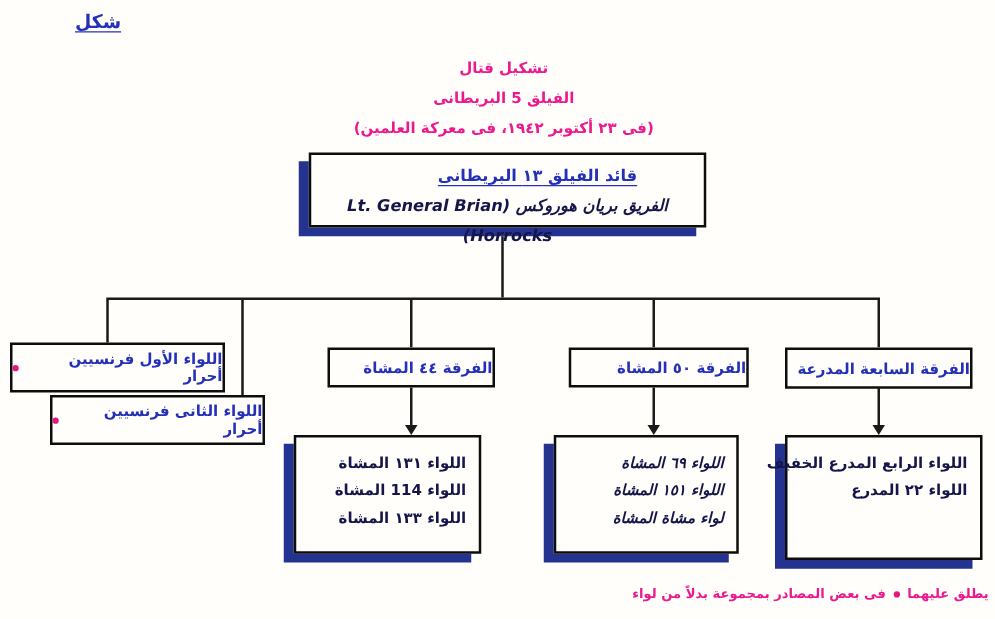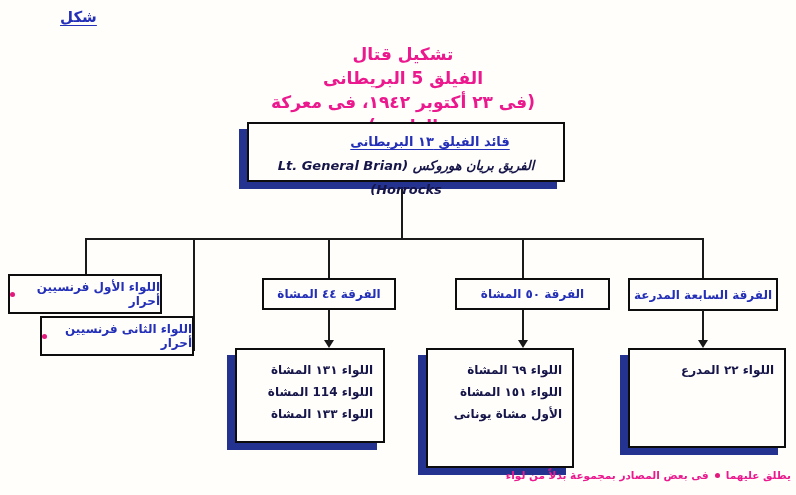--- a/index.html
+++ b/index.html
@@ -11,37 +11,37 @@
     --marker_pink:#e3197d;
   }
   *{box-sizing:border-box;margin:0;padding:0;}
   body{background:#ffffff;font-family:"DejaVu Sans",sans-serif;}
   .canvas{position:relative;width:796px;height:495px;background:#fffefb;overflow:hidden;}
 
   .fig-label{position:absolute;left:60px;top:8px;color:var(--label_blue);
     font-weight:bold;font-size:15px;text-decoration:underline;text-underline-offset:3px;}
 
   .title-block{position:absolute;left:248px;top:42px;width:310px;text-align:center;
-    color:var(--title_pink);font-weight:bold;font-size:17px;line-height:24px;direction:rtl;}
+    color:var(--title_pink);font-weight:bold;font-size:12px;line-height:24px;direction:rtl;}
 
   .box{position:absolute;background:#fffefa;border:2px solid #0d0d0d;}
   .shadowed{box-shadow:-8px 7px 0 var(--shadow_navy);}
 
   .commander{left:247px;top:122px;width:318px;height:60px;text-align:center;padding-top:6px;
     direction:rtl;line-height:24px;}
   .commander .c-title{color:var(--label_blue);font-weight:bold;font-size:13px;
     text-decoration:underline;text-underline-offset:3px;padding-left:48px;}
   .commander .c-name{color:var(--dark_navy_text);font-weight:bold;font-size:13px;font-style:italic;}
 
   .line{position:absolute;background:var(--line_black);}
 
-  .unit-head{height:32px;display:flex;align-items:center;justify-content:center;
+  .unit-head{height:32px;display:flex;align-items:center;justify-content:flex-start;
     direction:rtl;color:var(--label_blue);font-weight:bold;font-size:12px;}
 
-  .french{width:154px;height:40px;display:flex;align-items:center;
+  .french{width:172px;height:40px;display:flex;align-items:center;
     gap:8px;direction:rtl;color:var(--label_blue);font-weight:bold;font-size:12px;}
   .dot{width:5px;height:5px;border-radius:50%;background:var(--marker_pink);flex:0 0 auto;}
 
   .sub{direction:rtl;text-align:right;padding:9px 10px 0 0;color:var(--dark_navy_text);
     font-weight:bold;font-size:12px;line-height:22px;white-space:nowrap;}
 
   .arrowhead{position:absolute;width:0;height:0;
     border-left:5px solid transparent;border-right:5px solid transparent;
     border-top:8px solid var(--line_black);}
 
@@ -80,45 +80,46 @@
     <span class="dot"></span>
   </div>
   <div class="box french" style="left:8px;top:316px;margin-left:32px;">
     <span>اللواء الثانى فرنسيين أحرار</span>
     <span class="dot"></span>
   </div>
 
   <div class="box unit-head" style="left:262px;top:278px;width:134px;">
     <span>الفرقة ٤٤ المشاة</span>
   </div>
-  <div class="box unit-head" style="left:455px;top:278px;width:155px;">
+  <div class="box unit-head" style="left:455px;top:278px;width:144px;">
     <span>الفرقة ٥٠ المشاة</span>
   </div>
   <div class="box unit-head" style="left:628px;top:278px;width:150px;height:33px;">
     <span>الفرقة السابعة المدرعة</span>
   </div>
 
   <div class="line" style="left:328px;top:310px;width:2px;height:31px;"></div>
   <div class="arrowhead" style="left:324px;top:340px;"></div>
   <div class="line" style="left:522px;top:310px;width:2px;height:31px;"></div>
   <div class="arrowhead" style="left:518px;top:340px;"></div>
   <div class="line" style="left:702px;top:310px;width:2px;height:31px;"></div>
   <div class="arrowhead" style="left:698px;top:340px;"></div>
 
   <div class="box shadowed sub" style="left:235px;top:348px;width:150px;height:95px;padding-left:48px;">
     <div>اللواء ١٣١ المشاة</div>
     <div>اللواء 114 المشاة</div>
     <div>اللواء ١٣٣ المشاة</div>
   </div>
-  <div class="box shadowed sub" style="left:426px;top:348px;width:148px;height:120px;">
+  <div class="box shadowed sub" style="left:443px;top:348px;width:148px;height:95px;font-style:italic;">
     <div>اللواء ٦٩ المشاة</div>
     <div>اللواء ١٥١ المشاة</div>
-    <div>الأول مشاة يونانى</div>
+    <div>لواء مشاة المشاة</div>
   </div>
   <div class="box shadowed sub" style="left:628px;top:348px;width:158px;height:100px;">
+    <div>اللواء الرابع المدرع الخفيف</div>
     <div>اللواء ٢٢ المدرع</div>
   </div>
 
   <div class="footnote">
     <span>يطلق عليهما</span>
     <span class="dot"></span>
     <span>فى بعض المصادر بمجموعة بدلاً من لواء</span>
   </div>
 
 </div>

